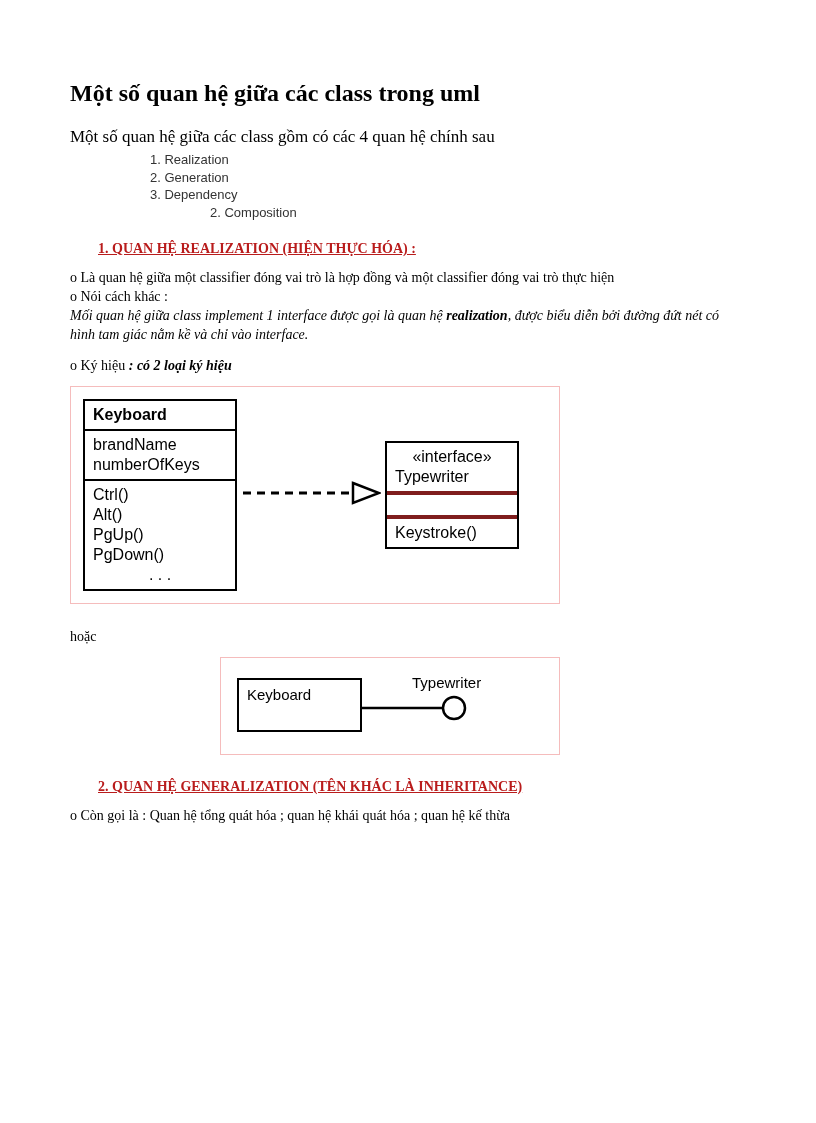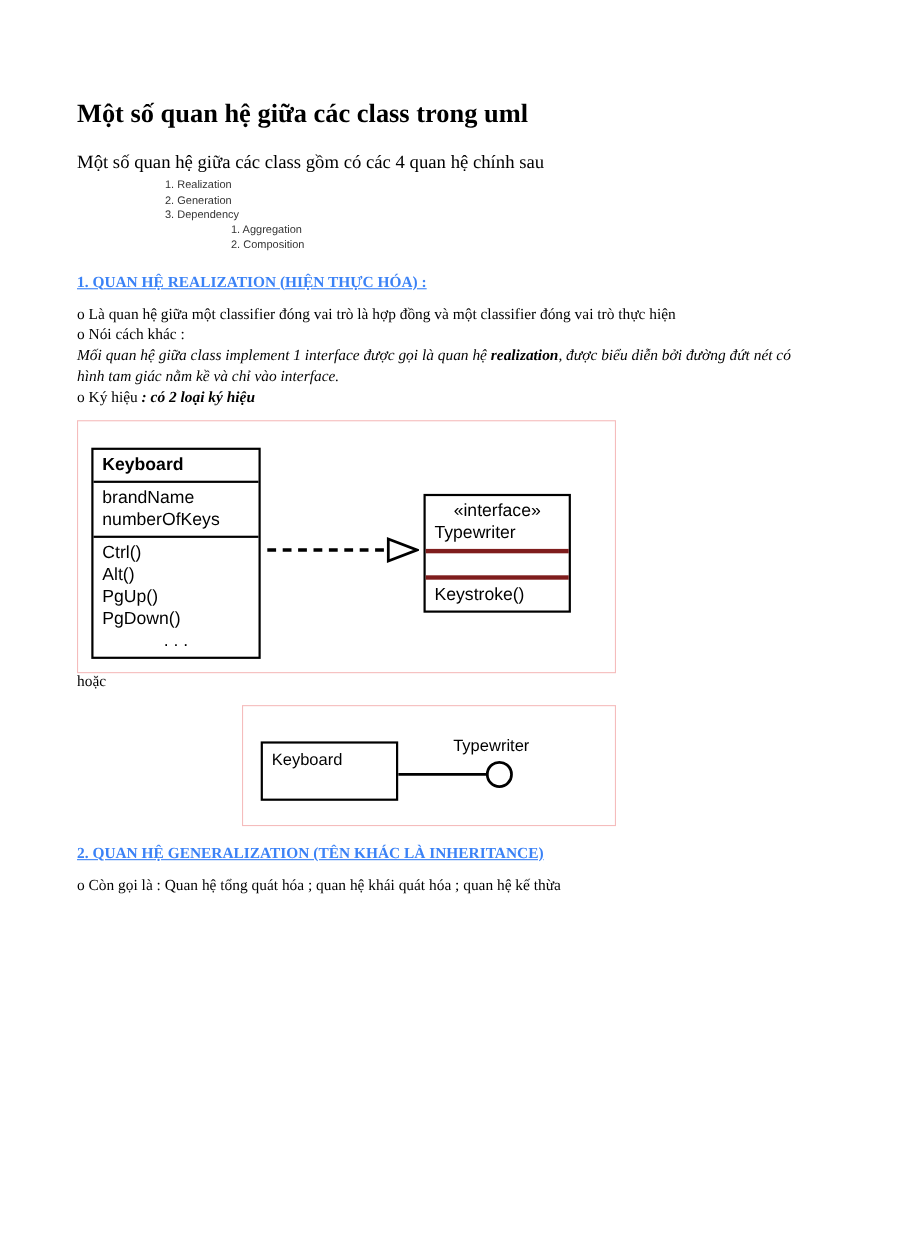--- a/index.html
+++ b/index.html
@@ -11,60 +11,61 @@
     width: 816px;
     height: 1123px;
     box-sizing: border-box;
   }
   .page {
     padding: 80px 70px 60px 70px;
   }
   h1 {
     font-size: 24px;
     font-weight: bold;
-    margin: 11px 0 20px 0;
+    margin: 0 0 20px 0;
   }
   .intro {
     font-size: 17px;
     margin-bottom: 4px;
   }
   .list-block {
     font-family: Arial, Helvetica, sans-serif;
-    font-size: 10px;
+    font-size: 13px;
     color: #333;
     margin-left: 80px;
     margin-bottom: 20px;
     line-height: 1.35;
   }
   .sublist {
     margin-left: 60px;
   }
   .section-heading {
     font-weight: bold;
     text-decoration: underline;
-    color: #3b82f6;
+    color: #b91c1c;
     font-size: 14px;
     margin-top: 16px;
     margin-bottom: 12px;
+    margin-left: 28px;
   }
   .para {
     font-size: 14px;
     line-height: 1.35;
   }
   .italic {
     font-style: italic;
   }
   .bold {
     font-weight: bold;
   }
   .figure-box {
     border: 1px solid #f5bcbc;
-    padding: 24px 12px 12px 12px;
+    padding: 12px 12px 12px 12px;
     margin-top: 10px;
-    margin-bottom: 0;
+    margin-bottom: 24px;
     box-sizing: border-box;
   }
   .fig1-wrap {
     width: 490px;
   }
   .uml-row {
     display: flex;
     align-items: center;
   }
   .class-box {
@@ -117,33 +118,32 @@
 
   <h1>Một số quan hệ giữa các class trong uml</h1>
 
   <div class="intro">Một số quan hệ giữa các class gồm có các 4 quan hệ chính sau</div>
 
   <div class="list-block">
     <div>1.  Realization</div>
     <div>2.  Generation</div>
     <div>3.  Dependency</div>
     <div class="sublist">
-      <div>1.  Aggregation</div>
       <div>2.  Composition</div>
     </div>
   </div>
 
   <div class="section-heading">1. QUAN HỆ REALIZATION  (HIỆN THỰC HÓA) :</div>
 
   <div class="para">o Là quan hệ giữa một classifier  đóng vai trò là hợp đồng và một classifier  đóng vai trò thực hiện</div>
   <div class="para">o Nói cách khác :</div>
   <div class="para italic">
     <span>Mối quan hệ giữa class implement 1 interface được gọi là quan hệ </span><span class="bold">realization</span><span>, được biểu diễn bởi đường đứt nét có hình tam giác nằm kề và chỉ vào interface.</span>
   </div>
-  <div class="para" style="">
+  <div class="para" style="margin-top:12px;">
     <span>o Ký hiệu </span><span class="bold italic">: có 2 loại ký hiệu</span>
   </div>
 
   <div class="figure-box fig1-wrap">
     <div class="uml-row">
 
       <div class="class-box" style="width:150px;">
         <div class="cmp name">Keyboard</div>
         <div class="cmp">
           <div>brandName</div>

